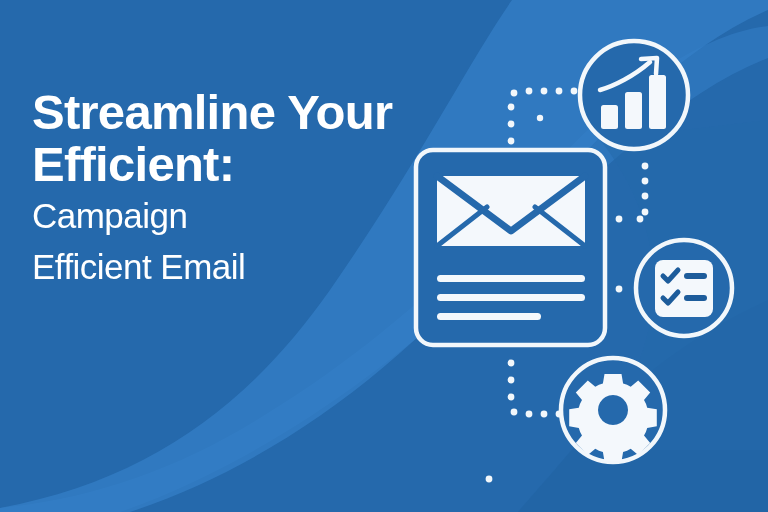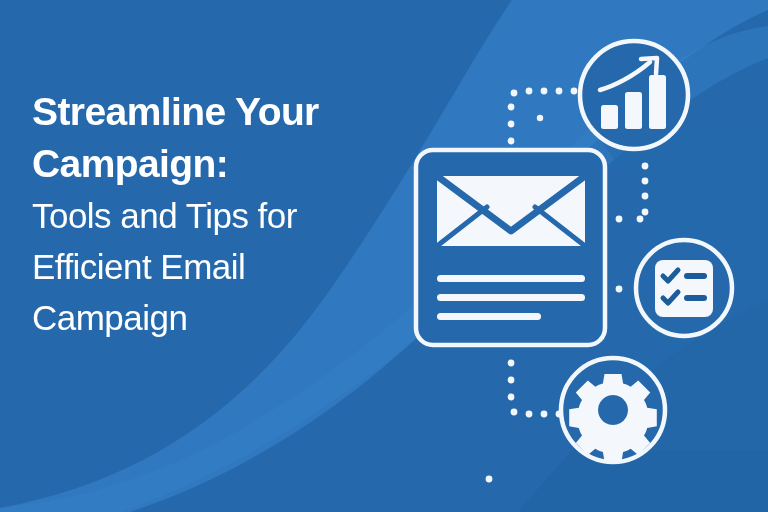--- a/index.html
+++ b/index.html
@@ -30,21 +30,21 @@
     width: 372px;
     color: #ffffff;
     z-index: 5;
   }
   .hl-line {
     display: block;
     white-space: nowrap;
     letter-spacing: -0.015em;
   }
   .hl-bold {
-    font-size: 39px;
+    font-size: 49px;
     font-weight: 700;
     line-height: 52px;
   }
   .hl-reg {
     font-size: 35px;
     font-weight: 400;
     line-height: 51px;
   }
 </style>
 </head>
@@ -133,19 +133,18 @@
       <circle cx="613" cy="410" r="52" fill="#2569ac" stroke="#f2f7fb" stroke-width="4.5"></circle>
       <g transform="translate(613,410)">
         <path fill="#f4f8fc" fill-rule="evenodd" d="M-8.5 -36 h17 l1.6 9.6 a27.5 27.5 0 0 1 7.6 3.2 l7.5 -6.2 l12 12 l-6.2 7.5 a27.5 27.5 0 0 1 3.2 7.6 l9.6 1.6 v17 l-9.6 1.6 a27.5 27.5 0 0 1 -3.2 7.6 l6.2 7.5 l-12 12 l-7.5 -6.2 a27.5 27.5 0 0 1 -7.6 3.2 l-1.6 9.6 h-17 l-1.6 -9.6 a27.5 27.5 0 0 1 -7.6 -3.2 l-7.5 6.2 l-12 -12 l6.2 -7.5 a27.5 27.5 0 0 1 -3.2 -7.6 l-9.6 -1.6 v-17 l9.6 -1.6 a27.5 27.5 0 0 1 3.2 -7.6 l-6.2 -7.5 l12 -12 l7.5 6.2 a27.5 27.5 0 0 1 7.6 -3.2 Z
                  M0 -15 a15 15 0 1 0 0.01 0 Z"></path>
       </g>
     </g>
   </svg>
 
   <div id="headline">
     <span class="hl-line hl-bold">Streamline Your</span>
-    <span class="hl-line hl-bold">Campaign:</span>
-    <span class="hl-line hl-reg">Tools and Tips for</span>
+    <span class="hl-line hl-bold">Efficient:</span>
+    <span class="hl-line hl-reg">Campaign</span>
     <span class="hl-line hl-reg">Efficient Email</span>
-    <span class="hl-line hl-reg">Campaign</span>
   </div>
 
 </div>
 
 </body></html>

